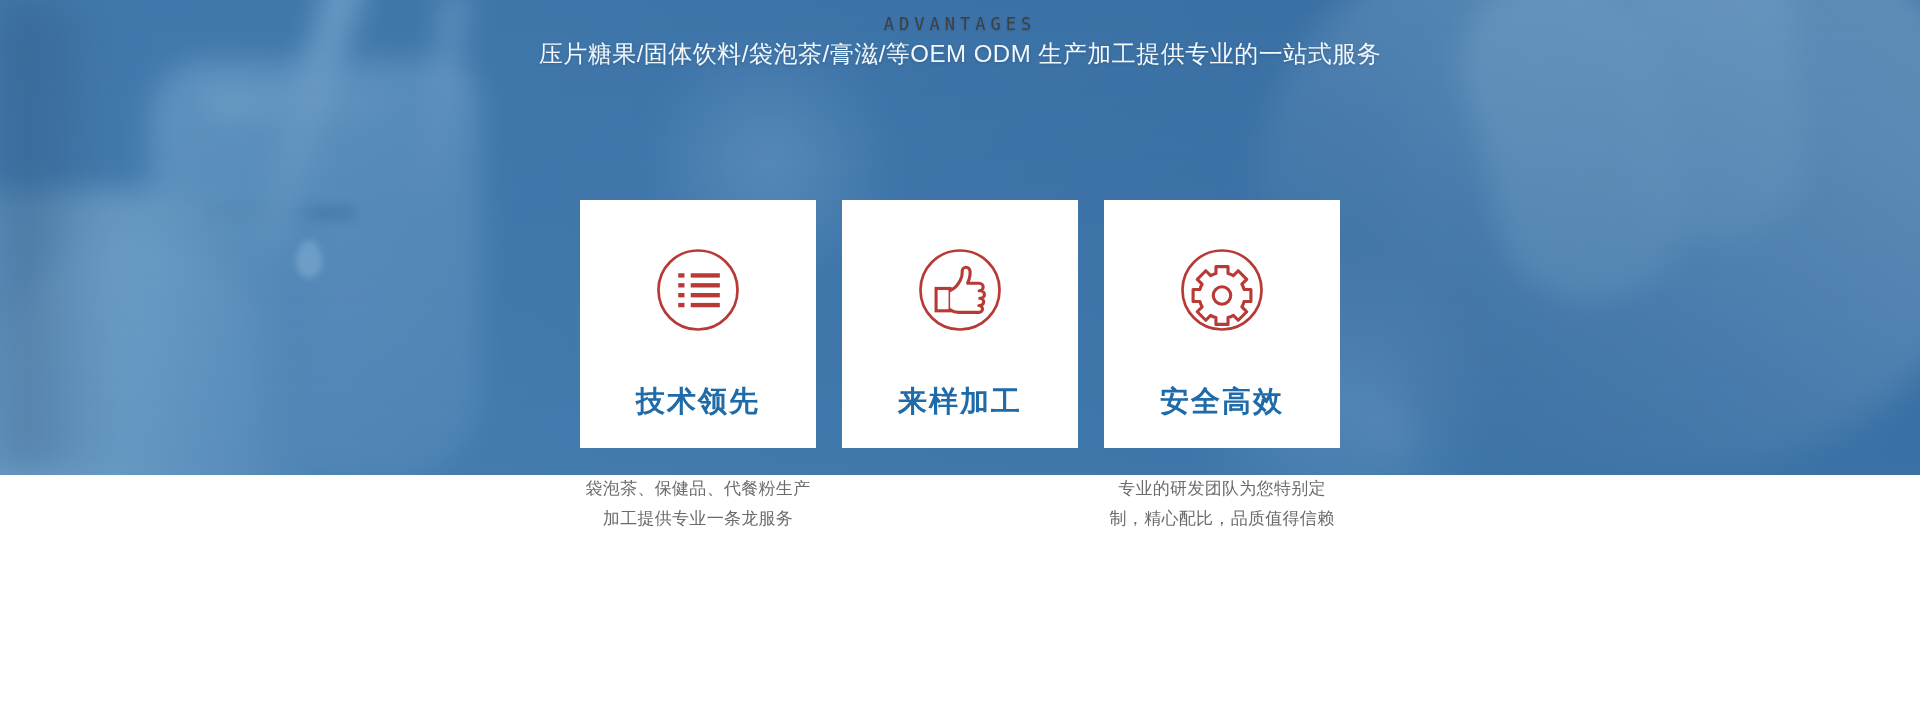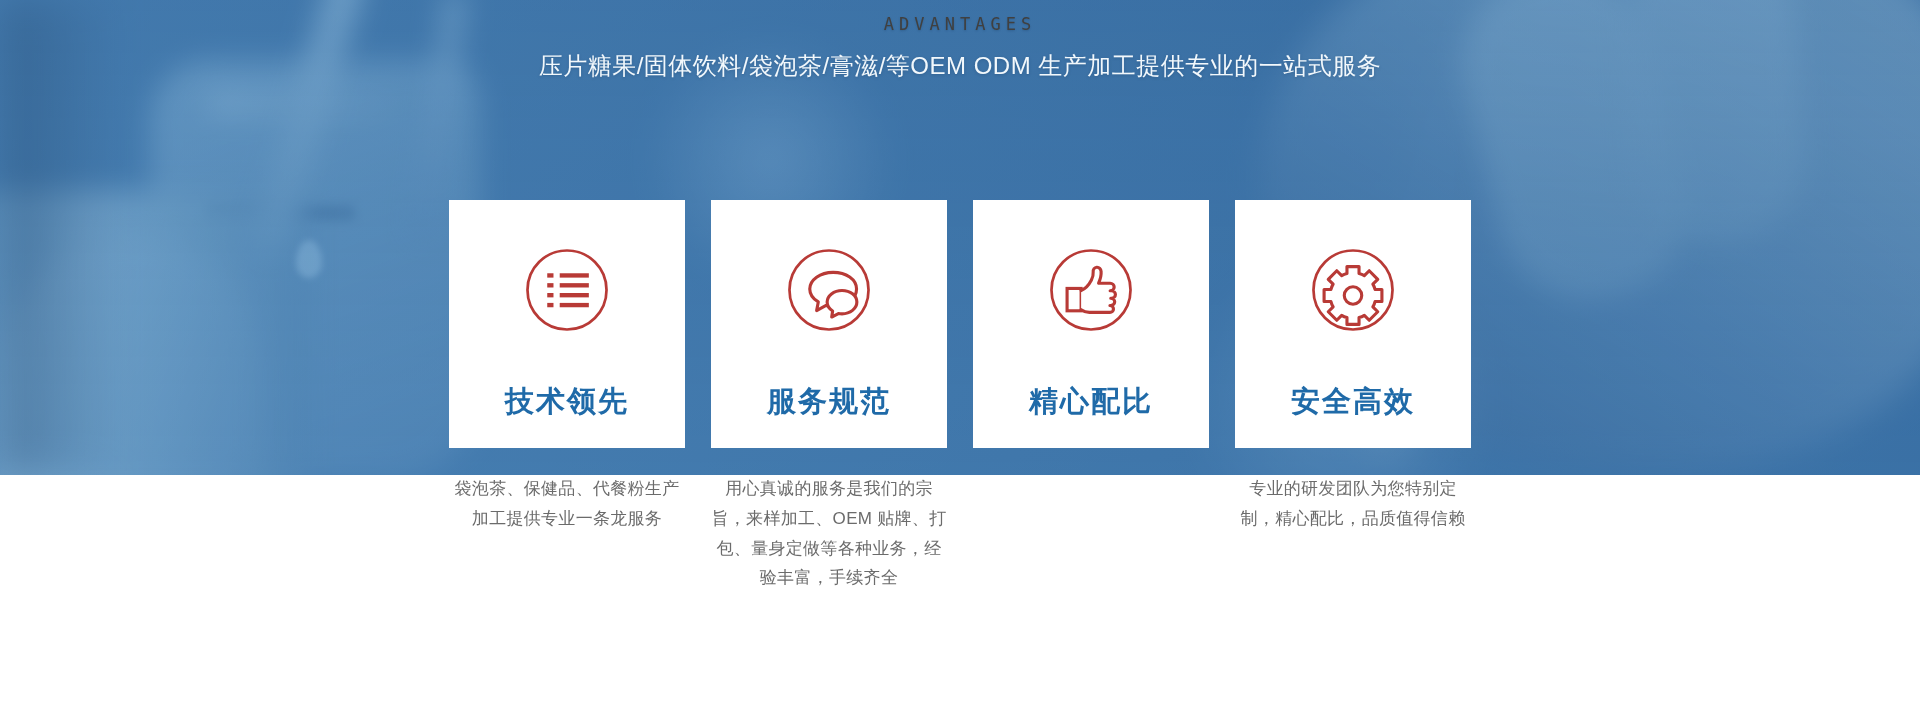--- a/index.html
+++ b/index.html
@@ -93,21 +93,21 @@
     margin-top:34px; color:#ffffff; font-size:50px; line-height:1.15;
     letter-spacing:5px; font-weight:400;
     text-shadow:0 1px 3px rgba(25,60,95,.28);
   }
   .head-sub {
     margin-top:14px; color:#404040; font-size:17px; letter-spacing:5px;
     font-weight:400; font-family:"DejaVu Sans Mono","Liberation Mono",monospace;
     text-shadow:0 1px 2px rgba(25,60,95,.30);
   }
   .head-desc {
-    margin-top:16px; color:#f2f8fc; font-size:24px; letter-spacing:.5px; font-weight:400;
+    margin-top:4px; color:#f2f8fc; font-size:24px; letter-spacing:.5px; font-weight:400;
     text-shadow:0 1px 3px rgba(25,60,95,.30);
   }
 
   
   .cards {
     position:absolute; left:0; top:200px; width:1920px; z-index:6;
     display:flex; justify-content:center; align-items:flex-start; gap:26px;
   }
   .card { width:236px; display:flex; flex-direction:column; align-items:center; }
   .card-panel {
@@ -172,41 +172,30 @@
               <line x1="43" y1="55" x2="71" y2="55"></line>
             <line x1="31" y1="64.5" x2="37" y2="64.5"></line>
               <line x1="43" y1="64.5" x2="71" y2="64.5"></line>
           </g>
         </svg>
       </div>
       <div class="card-title">技术领先</div>
       <div class="card-body">袋泡茶、保健品、代餐粉生产加工提供专业一条龙服务</div>
     </div>
 
-    <div class="card">
-      <div class="card-panel">
-        <svg class="icon-wrap" viewBox="0 0 100 100">
-          <circle cx="50" cy="50" r="38" fill="none" stroke="#b83a36" stroke-width="2.6"></circle>
-          <path d="M54 33c-12.5 0-22.5 7.2-22.5 16.1 0 5 3.2 9.5 8.2 12.4l-1.6 8.3 9.1-4.9c2.1.5 4.4.8 6.8.8 12.4 0 22.5-7.2 22.5-16.6S66.4 33 54 33z" fill="#fff" stroke="#b83a36" stroke-width="3" stroke-linejoin="round"></path>
-          <path d="M62.5 50.5c-7.9 0-14.3 5-14.3 11.1 0 3.5 2.1 6.6 5.3 8.6l-.9 5.8 6.4-3.4c1.1.2 2.3.3 3.5.3 7.9 0 14.3-5 14.3-11.3s-6.4-11.1-14.3-11.1z" fill="#fff" stroke="#b83a36" stroke-width="3" stroke-linejoin="round"></path>
-        </svg>
-      </div>
-      <div class="card-title">服务规范</div>
-      <div class="card-body">用心真诚的服务是我们的宗旨，来样加工、OEM 贴牌、打包、量身定做等各种业务，经验丰富，手续齐全</div>
-    </div>
 
     <div class="card">
       <div class="card-panel">
         <svg class="icon-wrap" viewBox="0 0 100 100">
           <circle cx="50" cy="50" r="38" fill="none" stroke="#b83a36" stroke-width="2.6"></circle>
           <rect x="27" y="48.5" width="13.5" height="21.5" fill="#fff" stroke="#b83a36" stroke-width="3"></rect>
           <path d="M40.5 50.5c4-1.5 7.4-5.2 9.8-9.8 1.6-3.1 2-5.8 1.8-8 -.2-2.4 1.3-4.4 3.4-4.6 2.3-.2 4 1.6 4.2 4.1 .3 3.6-.7 7.5-2.4 11.3h11.1c2.2 0 3.9 1.6 3.9 3.6s-1.7 3.6-3.9 3.6h1.2c2.2 0 3.9 1.6 3.9 3.6s-1.7 3.6-3.9 3.6h-.6c2.1 0 3.8 1.6 3.8 3.5s-1.7 3.5-3.8 3.5h-.8c1.9 0 3.4 1.5 3.4 3.3s-1.5 3.3-3.4 3.3H48.5c-3 0-5.8-1-8-2.6" fill="#fff" stroke="#b83a36" stroke-width="3" stroke-linejoin="round" stroke-linecap="round"></path>
         </svg>
       </div>
-      <div class="card-title">精心配比</div>
+      <div class="card-title">来样加工</div>
     </div>
 
     <div class="card">
       <div class="card-panel">
         <svg class="icon-wrap" viewBox="0 0 100 100">
           <circle cx="50" cy="50" r="38" fill="none" stroke="#b83a36" stroke-width="2.6"></circle>
           <path d="M44.2 27.5h11.6v6.6a17.8 17.8 0 0 1 5.1 2.1l4.7-4.7 8.2 8.2-4.7 4.7a17.8 17.8 0 0 1 2.1 5.1h6.6v11.6h-6.6a17.8 17.8 0 0 1-2.1 5.1l4.7 4.7-8.2 8.2-4.7-4.7a17.8 17.8 0 0 1-5.1 2.1v6.6H44.2v-6.6a17.8 17.8 0 0 1-5.1-2.1l-4.7 4.7-8.2-8.2 4.7-4.7a17.8 17.8 0 0 1-2.1-5.1h-6.6V49.5h6.6a17.8 17.8 0 0 1 2.1-5.1l-4.7-4.7 8.2-8.2 4.7 4.7a17.8 17.8 0 0 1 5.1-2.1z" fill="#fff" stroke="#b83a36" stroke-width="3" stroke-linejoin="round"></path>
           <circle cx="50" cy="55.3" r="8.4" fill="#fff" stroke="#b83a36" stroke-width="3"></circle>
         </svg>
       </div>

